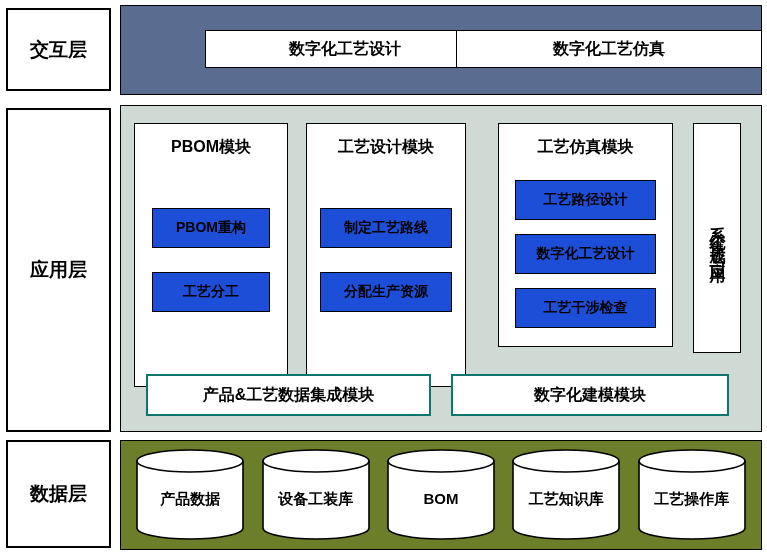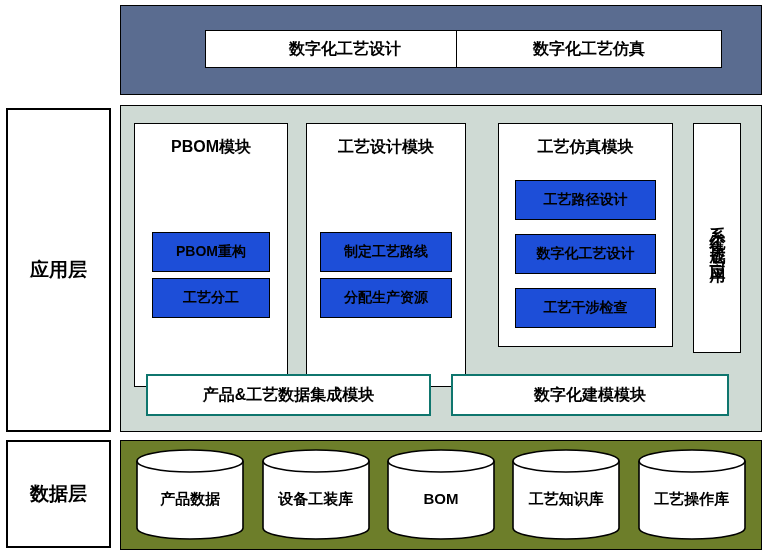--- a/index.html
+++ b/index.html
@@ -66,21 +66,21 @@
     background: #fff;
     border: 1px solid #000;
     box-sizing: border-box;
     display: flex;
     align-items: center;
     justify-content: center;
     font-size: 16px;
     font-weight: bold;
   }
   #box-design { left: 40px;  width: 280px; margin-left: 44px; }
-  #box-sim    { left: 335px; width: 266px; }
+  #box-sim    { left: 335px; width: 306px; }
 
   .module {
     position: absolute;
     top: 17px;
     background: #fff;
     border: 1px solid #000;
     box-sizing: border-box;
     display: flex;
     flex-direction: column;
     align-items: center;
@@ -94,21 +94,21 @@
     font-size: 16px;
     font-weight: bold;
     white-space: nowrap;
   }
   .module-items {
     display: flex;
     flex-direction: column;
     align-items: center;
     width: 100%;
   }
-  .items-2 { margin-top: 74px; gap: 6px; }
+  .items-2 { margin-top: 50px; gap: 24px; }
   .items-3 { margin-top: 22px; gap: 14px; }
   .sub-box {
     height: 40px;
     background: #1d4ed8;
     border: 1px solid #000;
     box-sizing: border-box;
     display: flex;
     align-items: center;
     justify-content: center;
     font-size: 14px;
@@ -171,20 +171,21 @@
     font-size: 15px;
     font-weight: bold;
     white-space: nowrap;
   }
 </style>
 </head>
 <body>
 
 <div class="canvas">
 
+  <div class="layer-label" id="lbl-interaction">交互层</div>
   <div class="layer-label" id="lbl-application">应用层</div>
   <div class="layer-label" id="lbl-data">数据层</div>
 
   <div class="band" id="band-interaction">
     <div class="tool-box" id="box-design">数字化工艺设计</div>
     <div class="tool-box" id="box-sim">数字化工艺仿真</div>
   </div>
 
   <div class="band" id="band-application">
 

